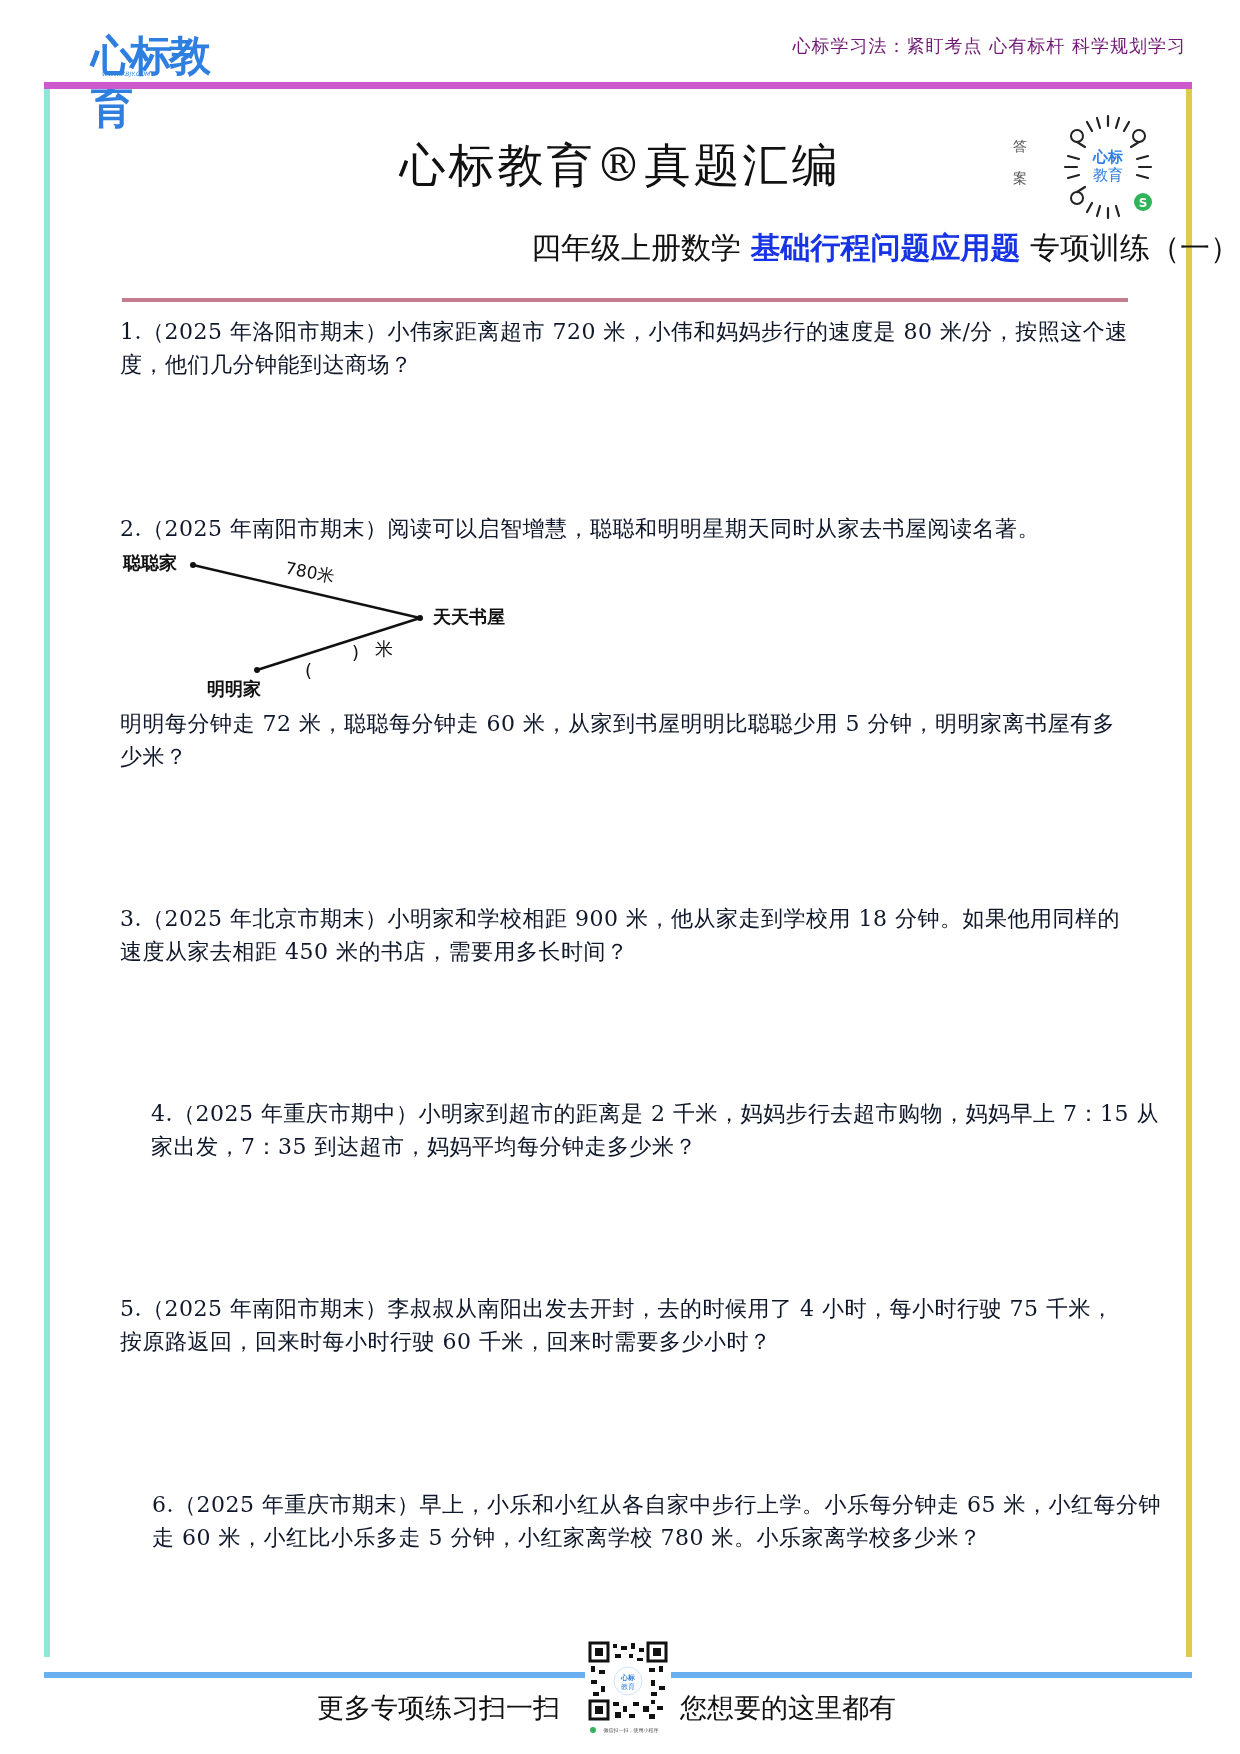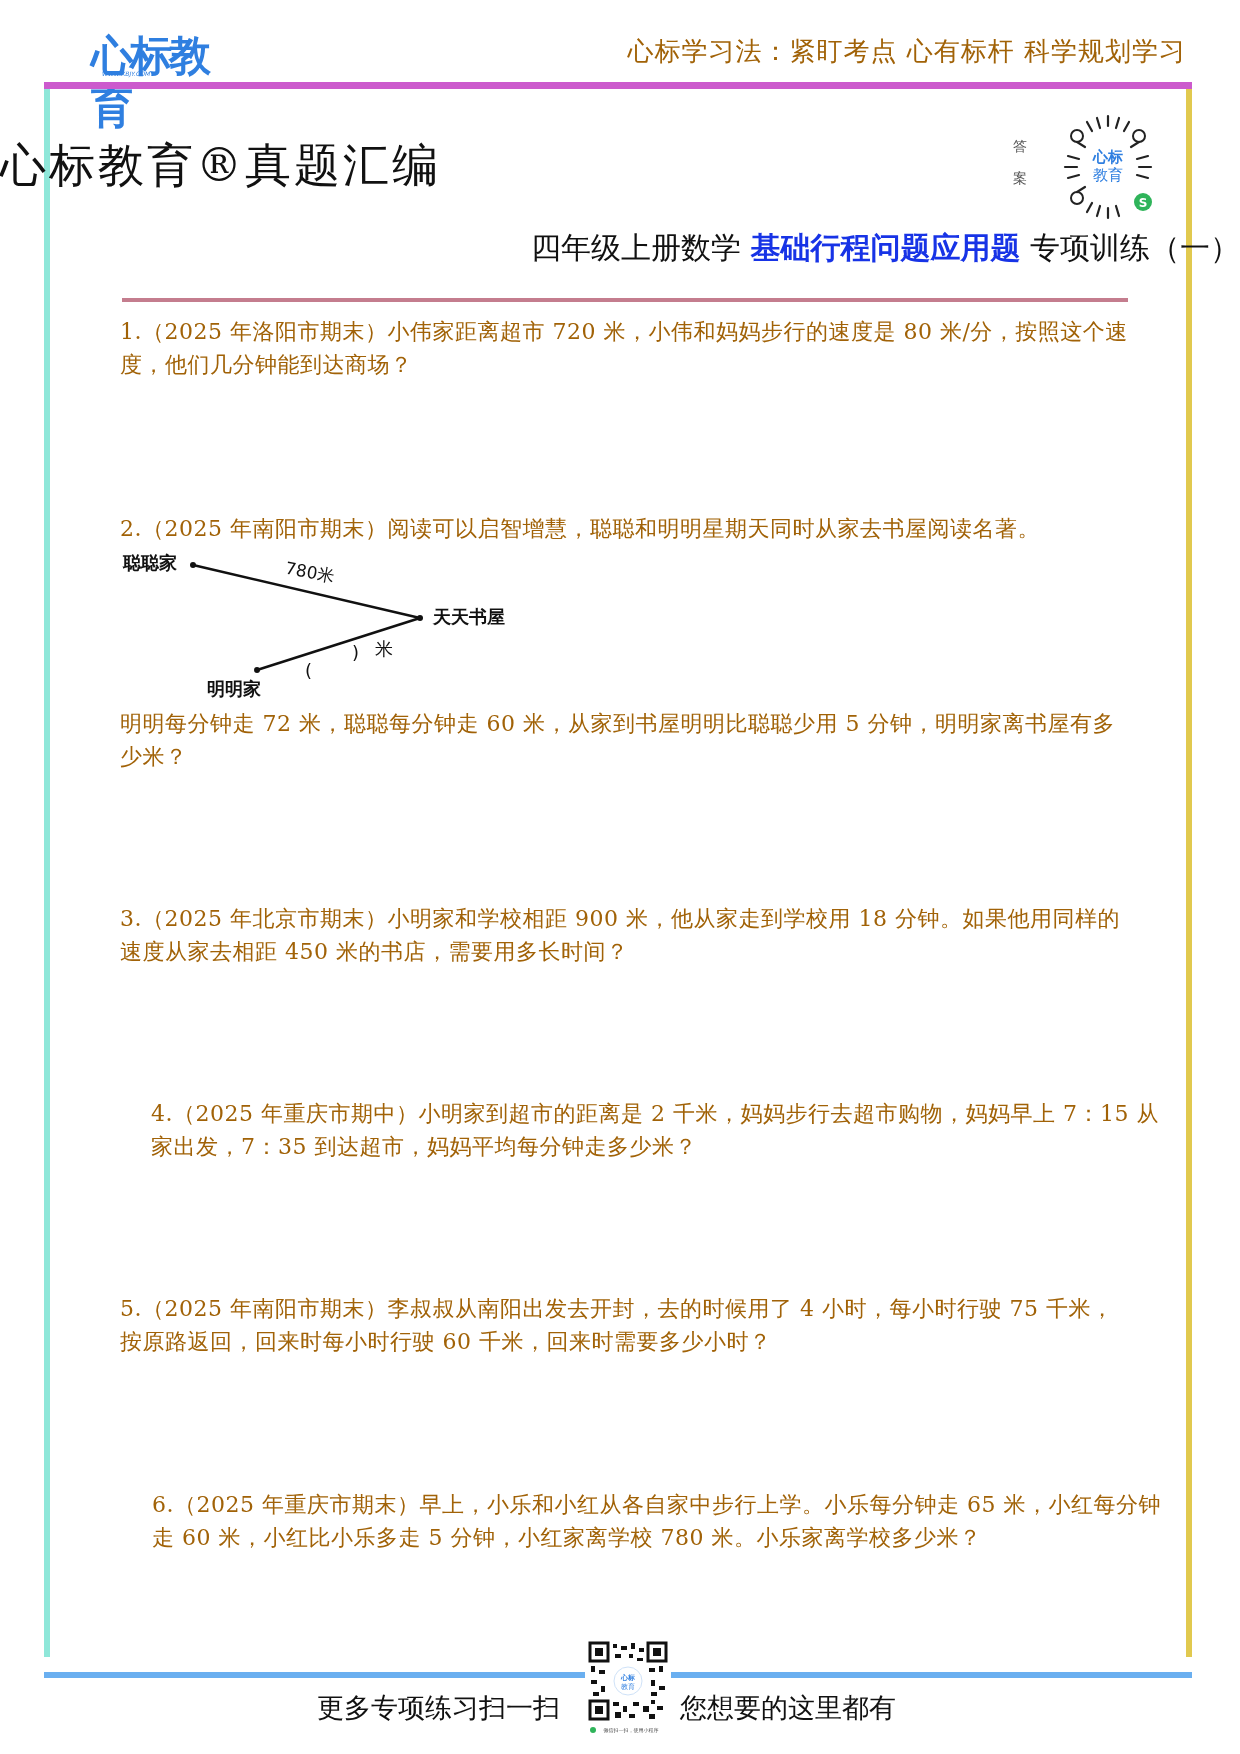--- a/index.html
+++ b/index.html
@@ -5,41 +5,41 @@
   html, body { margin: 0; padding: 0; background: #ffffff; }
   body { width: 1240px; height: 1754px; position: relative; overflow: hidden;
          font-family: "DejaVu Serif", "Liberation Serif", serif; color: #111; }
 
   
   .logo { position: absolute; left: 44px; top: 30px; height: 52px; width: 170px; }
   .logo-text { position: absolute; left: 0; top: 0; font-family: "DejaVu Sans", sans-serif;
                font-weight: bold; font-size: 42px; color: #2f7fe0; letter-spacing: -3px; line-height: 52px; margin-left: 47px; }
   .logo-url { position: absolute; left: 58px; top: 40px; font-family: "DejaVu Sans", sans-serif;
               font-style: italic; font-size: 6px; color: #2f7fe0; }
-  .slogan { position: absolute; right: 54px; top: 34px; font-size: 26px; color: #a16207; letter-spacing: 1px; }
+  .slogan { position: absolute; right: 54px; top: 34px; font-size: 18px; color: #701a75; letter-spacing: 1px; }
 
   
   .frame-top { position: absolute; left: 44px; top: 82px; width: 1148px; height: 7px; background: #cc5acd; }
   .frame-left { position: absolute; left: 44px; top: 89px; width: 6px; height: 1568px; background: #8fe7d9; }
   .frame-right { position: absolute; left: 1186px; top: 89px; width: 6px; height: 1568px; background: #e1c94f; }
   .frame-bottom { position: absolute; left: 44px; top: 1672px; width: 1148px; height: 6px; background: #6aaff0; }
 
   
-  .main-title { position: absolute; left: 0; width: 1240px; top: 135px; 
+  .main-title { position: absolute; left: 0; width: 1240px; top: 135px; text-align: center;
                 font-size: 46px; letter-spacing: 3px; color: #111; }
   .answer-label { position: absolute; left: 1010px; top: 130px; width: 20px; font-size: 14px; color: #555;
                   line-height: 32px; text-align: center; }
   .qr-top { position: absolute; left: 1053px; top: 112px; width: 110px; height: 110px; }
   .subtitle { position: absolute; left: 0; width: 1240px; top: 228px; text-align: right;
               font-family: "DejaVu Sans", sans-serif; font-size: 30px; color: #111; }
   .subtitle .hl { color: #1733e6; font-weight: bold; }
   .divider { position: absolute; left: 122px; top: 298px; width: 1006px; height: 4px; background: #c47d8e; }
 
   
-  .q { position: absolute; left: 120px; width: 1010px; font-size: 22px; line-height: 33px; color: #a16207;
+  .q { position: absolute; left: 120px; width: 1010px; font-size: 22px; line-height: 33px; color: #0f172a;
        letter-spacing: 0.5px; }
   .diagram { position: absolute; left: 115px; top: 545px; width: 420px; height: 160px; }
   .diagram .lbl { position: absolute; font-family: "DejaVu Sans", sans-serif; font-weight: bold; font-size: 18px; color: #111; }
 
   
   .footer-text { position: absolute; top: 1690px; font-family: "DejaVu Sans", sans-serif; font-size: 27px; color: #111; }
   .qr-bottom { position: absolute; left: 585px; top: 1640px; width: 86px; height: 100px; background: #fff; }
 </style>
 </head>
 <body>

